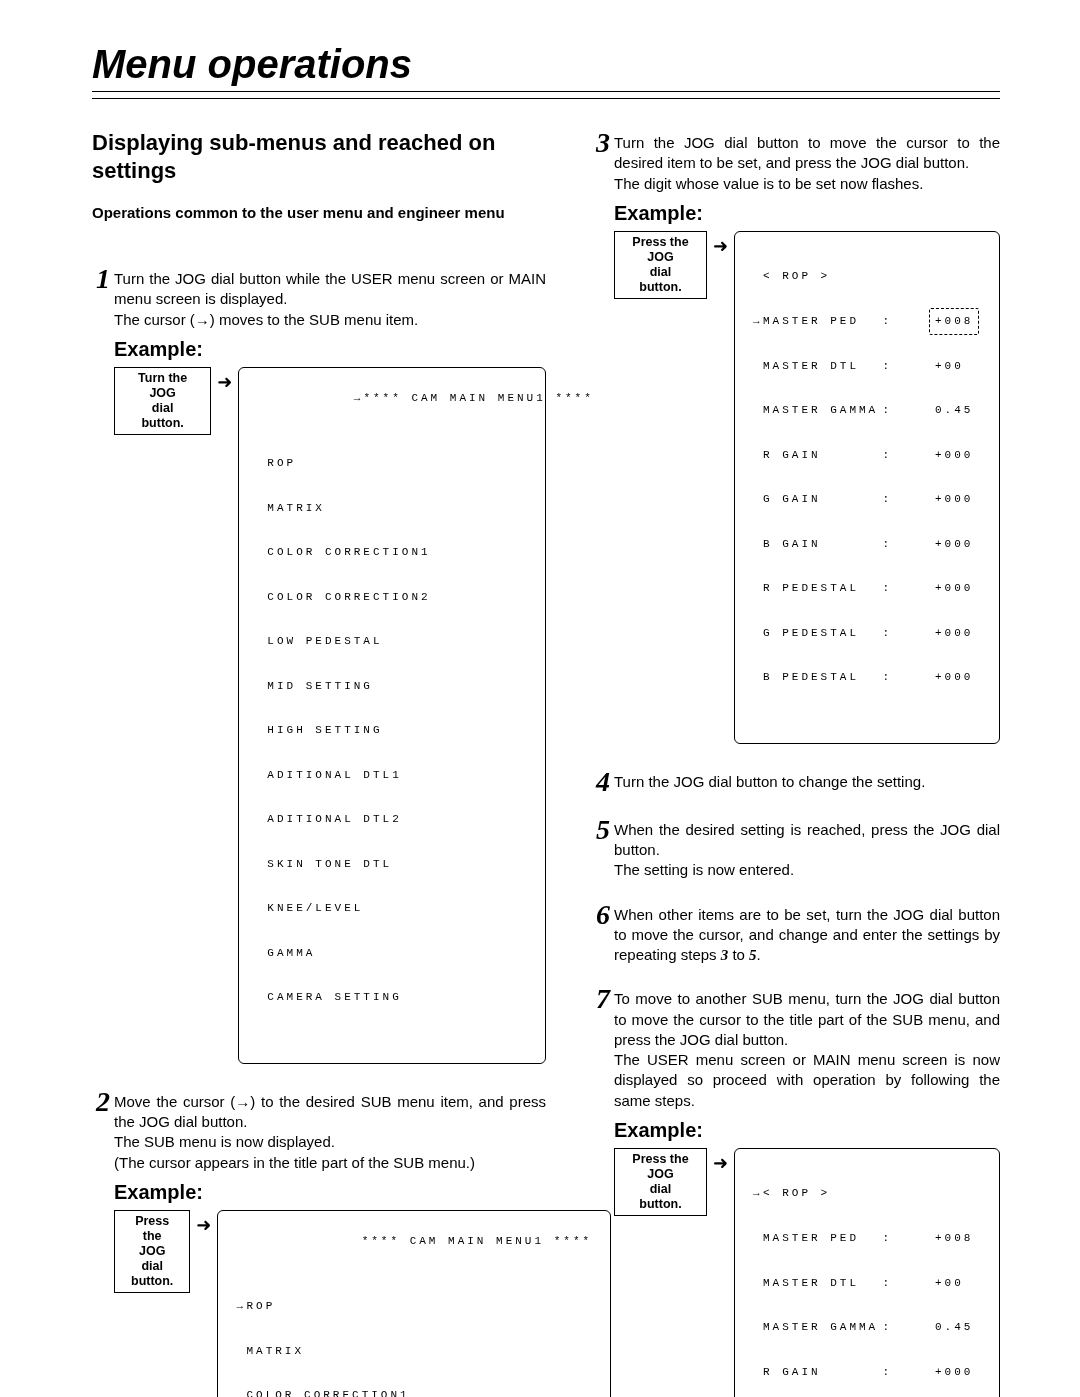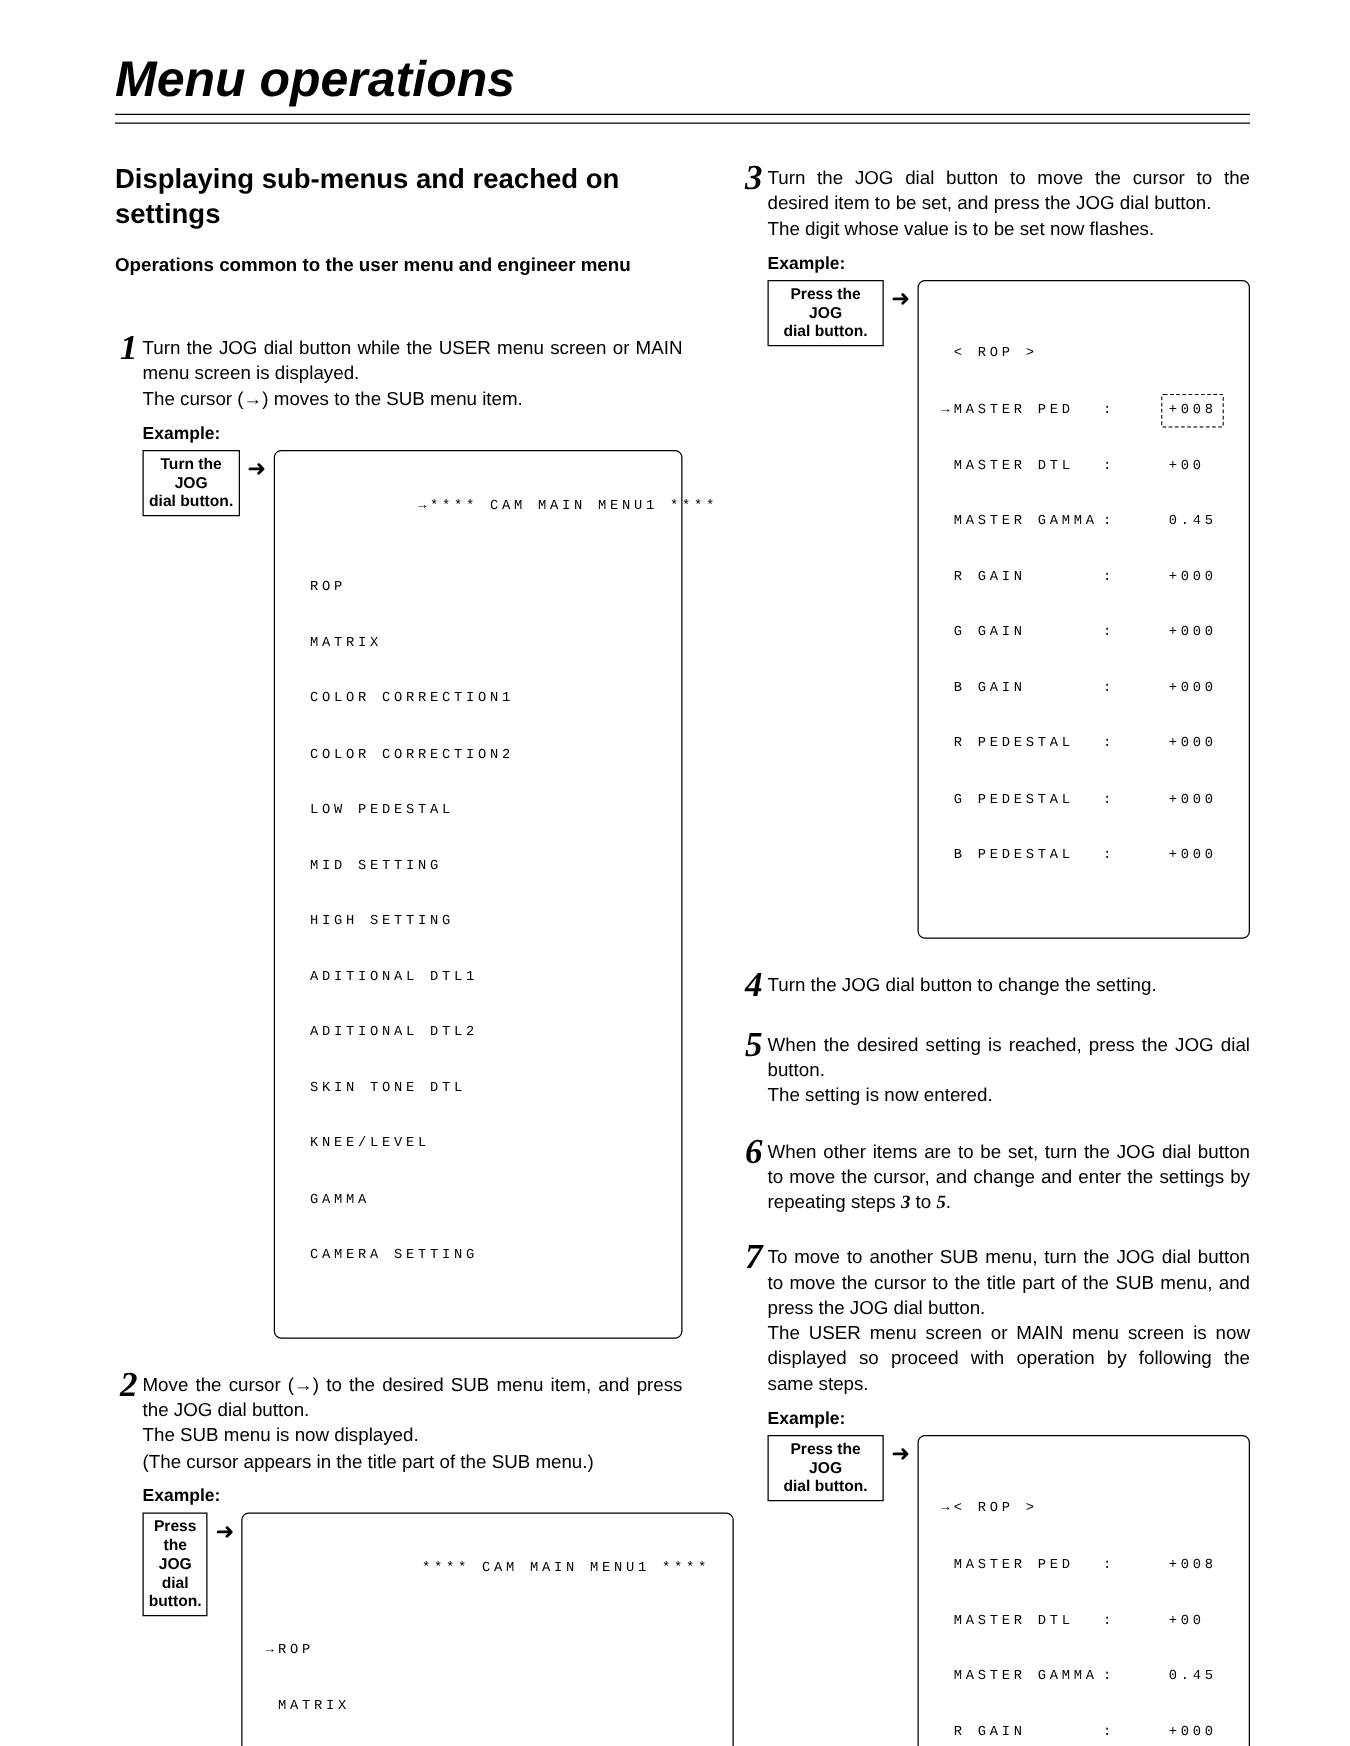--- a/index.html
+++ b/index.html
@@ -64,44 +64,44 @@
   }
   .step-text {
     font-size: 15px;
     line-height: 1.35;
     text-align: justify;
     flex: 1;
     padding-top: 4px;
   }
   .example-label {
     font-weight: 700;
-    font-size: 14px;
+    font-size: 20px;
     margin: 8px 0 6px 22px;
   }
   .example-wrap {
     display: flex;
     align-items: flex-start;
     margin: 0 0 24px 22px;
   }
   .instr-box {
     border: 1px solid #000;
     font-size: 12.5px;
     font-weight: 700;
     text-align: center;
-    padding: 3px 4px;
+    padding: 3px 16px;
     line-height: 1.2;
   }
   .arrow {
     font-size: 18px;
     padding: 4px 6px 0 6px;
   }
   .osd {
     border: 1px solid #000;
     border-radius: 6px;
-    padding: 22px 18px 28px 18px;
+    padding: 8px 18px 28px 18px;
     font-family: "Courier New", monospace;
     font-size: 11px;
     letter-spacing: 3px;
     line-height: 1.35;
     white-space: pre;
     min-width: 228px;
     min-height: 120px;
   }
   .osd .title-row { text-align: right; }
   .osd .row { display: block; }

